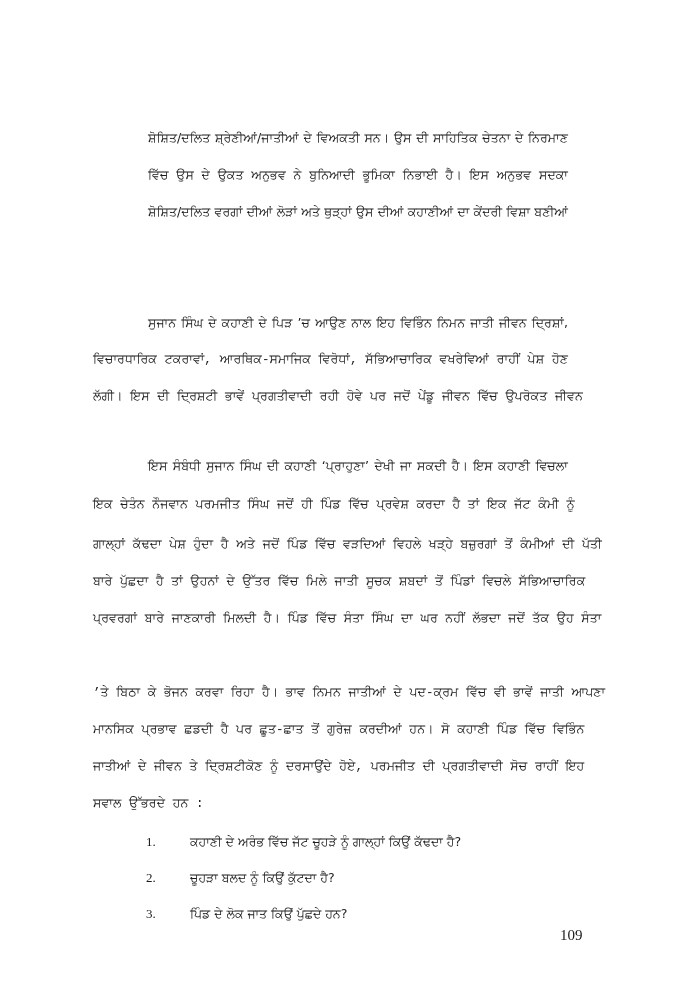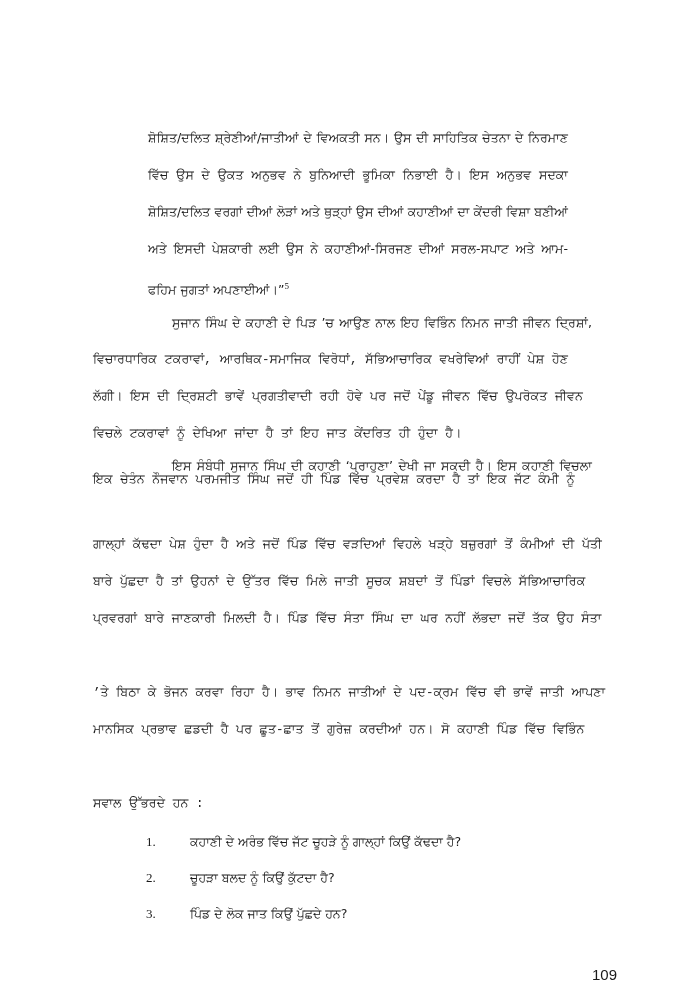--- a/index.html
+++ b/index.html
@@ -3,51 +3,49 @@
 <meta charset="utf-8">
 <style>
   html, body { margin: 0; padding: 0; background: #ffffff; }
   body { width: 700px; height: 991px; position: relative; overflow: hidden; color: #1a1a1a;
          font-family: "DejaVu Sans", sans-serif; }
   .page { position: absolute; left: 0; top: 0; width: 700px; height: 782px; background: #fff; }
   .line { position: absolute; font-size: 12.5px; white-space: nowrap; line-height: 20px; letter-spacing: 0.1px; }
   .justify { text-align: justify; text-align-last: justify; }
   .blockquote { left: 148px; width: 420px; }
   .body { left: 93px; width: 475px; font-family: Liberation Mono, monospace; }
-  .indent { left: 148px; width: 420px; margin-left: 24px; }
+  .indent { left: 148px; width: 420px; }
   .last { text-align-last: left; }
   .list-item { position: absolute; left: 146px; font-size: 12.5px; line-height: 20px; white-space: nowrap; }
   .list-num { position: absolute; left: 0; font-family: "Liberation Serif", serif; font-size: 13px; }
   .list-text { position: absolute; left: 44px; }
-  .page-number { position: absolute; left: 592px; top: 927px; font-family: Liberation Sans, sans-serif; font-size: 15px; margin-top: 39px; }
+  .page-number { position: absolute; left: 560px; top: 927px; font-family: Liberation Serif, serif; font-size: 15px; }
   sup { font-family: "Liberation Serif", serif; font-size: 9px; }
 </style>
 </head>
 <body>
 
 <div class="page">
 
   <div class="line justify blockquote" style="top:128px">ਸ਼ੋਸ਼ਿਤ/ਦਲਿਤ ਸ਼੍ਰੇਣੀਆਂ/ਜਾਤੀਆਂ ਦੇ ਵਿਅਕਤੀ ਸਨ। ਉਸ ਦੀ ਸਾਹਿਤਿਕ ਚੇਤਨਾ ਦੇ ਨਿਰਮਾਣ</div>
   <div class="line justify blockquote" style="top:165px">ਵਿੱਚ ਉਸ ਦੇ ਉਕਤ ਅਨੁਭਵ ਨੇ ਬੁਨਿਆਦੀ ਭੂਮਿਕਾ ਨਿਭਾਈ ਹੈ। ਇਸ ਅਨੁਭਵ ਸਦਕਾ</div>
   <div class="line justify blockquote" style="top:202px">ਸ਼ੋਸ਼ਿਤ/ਦਲਿਤ ਵਰਗਾਂ ਦੀਆਂ ਲੋੜਾਂ ਅਤੇ ਥੁੜ੍ਹਾਂ ਉਸ ਦੀਆਂ ਕਹਾਣੀਆਂ ਦਾ ਕੇਂਦਰੀ ਵਿਸ਼ਾ ਬਣੀਆਂ</div>
-  <div class="line justify blockquote" style="top:239px">ਅਤੇ ਇਸਦੀ ਪੇਸ਼ਕਾਰੀ ਲਈ ਉਸ ਨੇ ਕਹਾਣੀਆਂ-ਸਿਰਜਣ ਦੀਆਂ ਸਰਲ-ਸਪਾਟ ਅਤੇ ਆਮ-</div>
-  <div class="line blockquote last" style="top:276px"><span>ਫਹਿਮ ਜੁਗਤਾਂ ਅਪਣਾਈਆਂ।”</span><sup>5</sup></div>
 
   <div class="line justify indent" style="top:313px">ਸੁਜਾਨ ਸਿੰਘ ਦੇ ਕਹਾਣੀ ਦੇ ਪਿੜ ’ਚ ਆਉਣ ਨਾਲ ਇਹ ਵਿਭਿੰਨ ਨਿਮਨ ਜਾਤੀ ਜੀਵਨ ਦ੍ਰਿਸ਼ਾਂ,</div>
   <div class="line justify body" style="top:350px">ਵਿਚਾਰਧਾਰਿਕ ਟਕਰਾਵਾਂ, ਆਰਥਿਕ-ਸਮਾਜਿਕ ਵਿਰੋਧਾਂ, ਸੱਭਿਆਚਾਰਿਕ ਵਖਰੇਵਿਆਂ ਰਾਹੀਂ ਪੇਸ਼ ਹੋਣ</div>
   <div class="line justify body" style="top:387px">ਲੱਗੀ। ਇਸ ਦੀ ਦ੍ਰਿਸ਼ਟੀ ਭਾਵੇਂ ਪ੍ਰਗਤੀਵਾਦੀ ਰਹੀ ਹੋਵੇ ਪਰ ਜਦੋਂ ਪੇਂਡੂ ਜੀਵਨ ਵਿੱਚ ਉਪਰੋਕਤ ਜੀਵਨ</div>
-  <div class="line body last" style="top:424px">ਵਿਚਲੇ ਟਕਰਾਵਾਂ ਨੂੰ ਦੇਖਿਆ ਜਾਂਦਾ ਹੈ ਤਾਂ ਇਹ ਜਾਤ ਕੇਂਦਰਿਤ ਹੀ ਹੁੰਦਾ ਹੈ।</div>
 
   <div class="line justify indent" style="top:456px">ਇਸ ਸੰਬੰਧੀ ਸੁਜਾਨ ਸਿੰਘ ਦੀ ਕਹਾਣੀ ‘ਪ੍ਰਾਹੁਣਾ’ ਦੇਖੀ ਜਾ ਸਕਦੀ ਹੈ। ਇਸ ਕਹਾਣੀ ਵਿਚਲਾ</div>
-  <div class="line justify body" style="top:470px">ਇਕ ਚੇਤੰਨ ਨੌਜਵਾਨ ਪਰਮਜੀਤ ਸਿੰਘ ਜਦੋਂ ਹੀ ਪਿੰਡ ਵਿੱਚ ਪ੍ਰਵੇਸ਼ ਕਰਦਾ ਹੈ ਤਾਂ ਇਕ ਜੱਟ ਕੰਮੀ ਨੂੰ</div>
+  <div class="line justify body" style="top:495px">ਇਕ ਚੇਤੰਨ ਨੌਜਵਾਨ ਪਰਮਜੀਤ ਸਿੰਘ ਜਦੋਂ ਹੀ ਪਿੰਡ ਵਿੱਚ ਪ੍ਰਵੇਸ਼ ਕਰਦਾ ਹੈ ਤਾਂ ਇਕ ਜੱਟ ਕੰਮੀ ਨੂੰ</div>
   <div class="line justify body" style="top:535px">ਗਾਲ੍ਹਾਂ ਕੱਢਦਾ ਪੇਸ਼ ਹੁੰਦਾ ਹੈ ਅਤੇ ਜਦੋਂ ਪਿੰਡ ਵਿੱਚ ਵੜਦਿਆਂ ਵਿਹਲੇ ਖੜ੍ਹੇ ਬਜ਼ੁਰਗਾਂ ਤੋਂ ਕੰਮੀਆਂ ਦੀ ਪੱਤੀ</div>
   <div class="line justify body" style="top:572px">ਬਾਰੇ ਪੁੱਛਦਾ ਹੈ ਤਾਂ ਉਹਨਾਂ ਦੇ ਉੱਤਰ ਵਿੱਚ ਮਿਲੇ ਜਾਤੀ ਸੂਚਕ ਸ਼ਬਦਾਂ ਤੋਂ ਪਿੰਡਾਂ ਵਿਚਲੇ ਸੱਭਿਆਚਾਰਿਕ</div>
   <div class="line justify body" style="top:609px">ਪ੍ਰਵਰਗਾਂ ਬਾਰੇ ਜਾਣਕਾਰੀ ਮਿਲਦੀ ਹੈ। ਪਿੰਡ ਵਿੱਚ ਸੰਤਾ ਸਿੰਘ ਦਾ ਘਰ ਨਹੀਂ ਲੱਭਦਾ ਜਦੋਂ ਤੱਕ ਉਹ ਸੰਤਾ</div>
   <div class="line justify body" style="top:683px">’ਤੇ ਬਿਠਾ ਕੇ ਭੋਜਨ ਕਰਵਾ ਰਿਹਾ ਹੈ। ਭਾਵ ਨਿਮਨ ਜਾਤੀਆਂ ਦੇ ਪਦ-ਕ੍ਰਮ ਵਿੱਚ ਵੀ ਭਾਵੇਂ ਜਾਤੀ ਆਪਣਾ</div>
   <div class="line justify body" style="top:720px">ਮਾਨਸਿਕ ਪ੍ਰਭਾਵ ਛਡਦੀ ਹੈ ਪਰ ਛੂਤ-ਛਾਤ ਤੋਂ ਗੁਰੇਜ਼ ਕਰਦੀਆਂ ਹਨ। ਸੋ ਕਹਾਣੀ ਪਿੰਡ ਵਿੱਚ ਵਿਭਿੰਨ</div>
+  <div class="line justify body" style="top:757px">ਜਾਤੀਆਂ ਦੇ ਜੀਵਨ ਤੇ ਦ੍ਰਿਸ਼ਟੀਕੋਣ ਨੂੰ ਦਰਸਾਉਂਦੇ ਹੋਏ, ਪਰਮਜੀਤ ਦੀ ਪ੍ਰਗਤੀਵਾਦੀ ਸੋਚ ਰਾਹੀਂ ਇਹ</div>
   <div class="line body last" style="top:794px">ਸਵਾਲ ਉੱਭਰਦੇ ਹਨ :</div>
 
   <div class="list-item" style="top:832px">
     <span class="list-num">1.</span>
     <span class="list-text">ਕਹਾਣੀ ਦੇ ਅਰੰਭ ਵਿੱਚ ਜੱਟ ਚੂਹੜੇ ਨੂੰ ਗਾਲ੍ਹਾਂ ਕਿਉਂ ਕੱਢਦਾ ਹੈ?</span>
   </div>
   <div class="list-item" style="top:868px">
     <span class="list-num">2.</span>
     <span class="list-text">ਚੂਹੜਾ ਬਲਦ ਨੂੰ ਕਿਉਂ ਕੁੱਟਦਾ ਹੈ?</span>
   </div>

